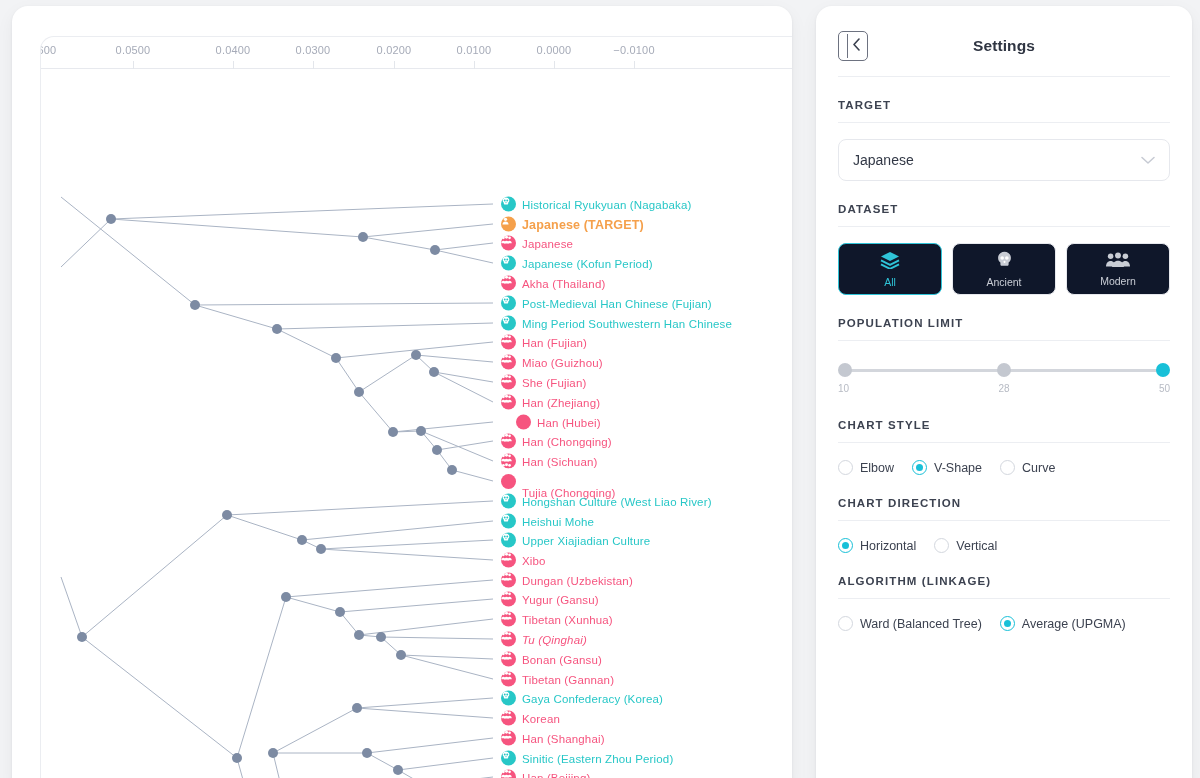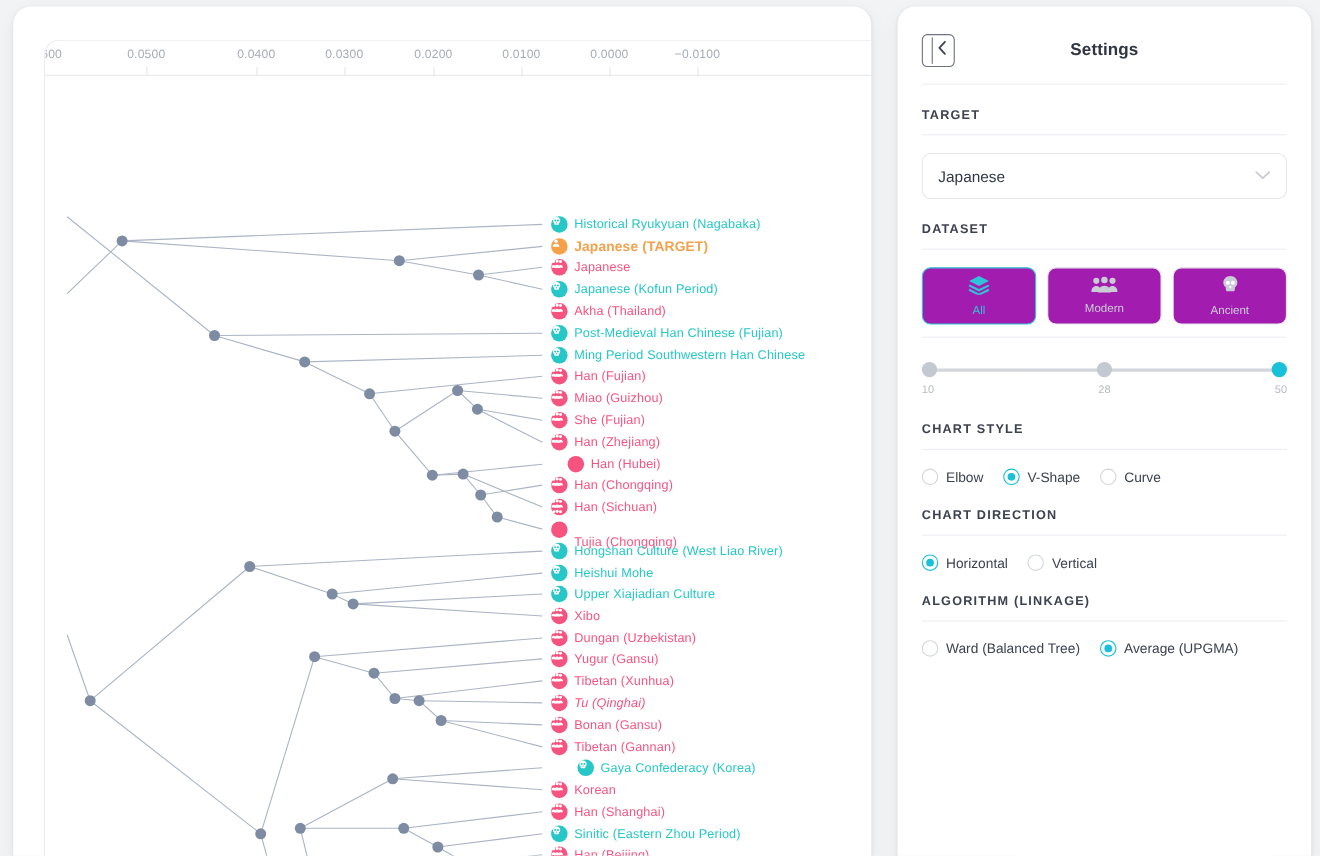--- a/index.html
+++ b/index.html
@@ -94,21 +94,21 @@
     margin-top: 16px; height: 42px; border: 1px solid #e6e8ed; border-radius: 8px;
     background: #fff; display: flex; align-items: center; padding: 0 14px;
     justify-content: space-between; cursor: pointer;
   }
   .select-value { font-size: 14px; color: #323846; }
   .chev-down { color: #c6cad3; }
 
   .seg-group { margin-top: 16px; display: flex; gap: 10px; }
   .seg {
     flex: 1; height: 52px; border-radius: 8px; border: 1px solid #e6e8ed;
-    background: #a21caf; display: flex; flex-direction: column;
+    background: #0f172a; display: flex; flex-direction: column;
     align-items: center; justify-content: center; gap: 3px; cursor: pointer;
   }
   .seg.active { border: 1.6px solid #2fc4d8; }
   .seg-label { font-size: 10.5px; }
   .seg.active .seg-label { color: #2fc4d8; }
   .seg:not(.active) .seg-label { color: #c9cdd5; }
 
   .slider-wrap { margin-top: 20px; position: relative; height: 36px; }
   .slider-track {
     position: absolute; left: 6px; right: 6px; top: 8px; height: 3px;
@@ -559,21 +559,21 @@
                   <circle cx="4" cy="3.4" r="2.2" fill="#fff"></circle>
                   <circle cx="9" cy="2.6" r="2.4" fill="#fff"></circle>
                   <circle cx="14" cy="3.4" r="2.2" fill="#fff"></circle>
                   <path d="M0.4 12.4c0-2.3 1.6-4 3.6-4s3.6 1.7 3.6 4z" fill="#fff"></path>
                   <path d="M4.9 12.8c0-2.6 1.8-4.6 4.1-4.6s4.1 2 4.1 4.6z" fill="#fff"></path>
                   <path d="M10.4 12.4c0-2.3 1.6-4 3.6-4s3.6 1.7 3.6 4z" fill="#fff"></path>
                 </svg>
               </span>
               <span class="leaf-label" style="color: rgb(246, 84, 127);">Tibetan (Gannan)</span>
             </div>
-            <div class="leaf" style="left: 484px; top: 629px;">
+            <div class="leaf" style="left: 460px; top: 629px;">
               <span class="leaf-icon" style="background: rgb(39, 199, 199);">
                 <svg width="10" height="10" viewBox="0 0 16 16">
                   <path d="M8 1.4c-3.1 0-5.3 2.1-5.3 4.9 0 1.7.8 2.9 1.8 3.6v1.6c0 .6.5 1.1 1.1 1.1h4.8c.6 0 1.1-.5 1.1-1.1V9.9c1-.7 1.8-1.9 1.8-3.6 0-2.8-2.2-4.9-5.3-4.9z" fill="#fff"></path>
                   <circle cx="6" cy="6.4" r="1.5" fill="#27c7c7"></circle>
                   <circle cx="10" cy="6.4" r="1.5" fill="#27c7c7"></circle>
                   <rect x="7.3" y="8.6" width="1.4" height="2" fill="#27c7c7"></rect>
                 </svg>
               </span>
               <span class="leaf-label" style="color: rgb(39, 199, 199);">Gaya Confederacy (Korea)</span>
             </div>
@@ -664,41 +664,42 @@
     <div class="seg-group" id="dataset-group">
         <div class="seg active">
           <span><svg width="20" height="18" viewBox="0 0 22 20">
               <path d="M11 1 L21 6 L11 11 L1 6z" fill="#2fc4d8"></path>
               <path d="M1 10.5 L11 15.5 L21 10.5" stroke="#2fc4d8" stroke-width="2.2" fill="none" stroke-linejoin="round"></path>
               <path d="M1 14.8 L11 19.8 L21 14.8" stroke="#2fc4d8" stroke-width="2.2" fill="none" stroke-linejoin="round"></path>
             </svg></span>
           <span class="seg-label">All</span>
         </div>
         <div class="seg">
+          <span><svg width="17" height="18" viewBox="0 0 16 18">
+              <path d="M8 .8C4.4.8 1.6 3.4 1.6 6.9c0 2.1 1 3.6 2.3 4.5v2c0 .8.6 1.4 1.4 1.4h5.4c.8 0 1.4-.6 1.4-1.4v-2c1.3-.9 2.3-2.4 2.3-4.5C14.4 3.4 11.6.8 8 .8z" fill="#c9cdd5"></path>
+              <circle cx="5.7" cy="7" r="1.8" fill="#fff"></circle>
+              <circle cx="10.3" cy="7" r="1.8" fill="#fff"></circle>
+              <rect x="7.2" y="9.7" width="1.6" height="2.4" rx=".6" fill="#fff"></rect>
+            </svg></span>
+          <span class="seg-label">Ancient</span>
+        </div>
+        <div class="seg">
           <span><svg width="24" height="16" viewBox="0 0 26 16">
               <circle cx="5" cy="4" r="3" fill="#c9cdd5"></circle>
               <circle cx="13" cy="3.2" r="3.2" fill="#c9cdd5"></circle>
               <circle cx="21" cy="4" r="3" fill="#c9cdd5"></circle>
               <path d="M0 15c0-3.4 2.2-5.8 5-5.8S10 11.6 10 15z" fill="#c9cdd5"></path>
               <path d="M6.6 15.5c0-3.8 2.8-6.6 6.4-6.6s6.4 2.8 6.4 6.6z" fill="#c9cdd5"></path>
               <path d="M16 15c0-3.4 2.2-5.8 5-5.8S26 11.6 26 15z" fill="#c9cdd5"></path>
             </svg></span>
           <span class="seg-label">Modern</span>
         </div>
-        <div class="seg">
-          <span><svg width="17" height="18" viewBox="0 0 16 18">
-              <path d="M8 .8C4.4.8 1.6 3.4 1.6 6.9c0 2.1 1 3.6 2.3 4.5v2c0 .8.6 1.4 1.4 1.4h5.4c.8 0 1.4-.6 1.4-1.4v-2c1.3-.9 2.3-2.4 2.3-4.5C14.4 3.4 11.6.8 8 .8z" fill="#c9cdd5"></path>
-              <circle cx="5.7" cy="7" r="1.8" fill="#fff"></circle>
-              <circle cx="10.3" cy="7" r="1.8" fill="#fff"></circle>
-              <rect x="7.2" y="9.7" width="1.6" height="2.4" rx=".6" fill="#fff"></rect>
-            </svg></span>
-          <span class="seg-label">Ancient</span>
-        </div>
       </div>
 
+    <div class="section-title">POPULATION LIMIT</div>
     <div class="section-rule"></div>
     <div class="slider-wrap">
       <div class="slider-track"></div>
       <div id="slider-dots">
           <div class="slider-dot" style="left: calc(0% + 7px);"></div>
           <div class="slider-dot" style="left: calc(50%);"></div>
           <div class="slider-dot on" style="left: calc(100% - 7px);"></div>
         </div>
       <div id="slider-ticks">
           <div class="slider-tick first">10</div>

